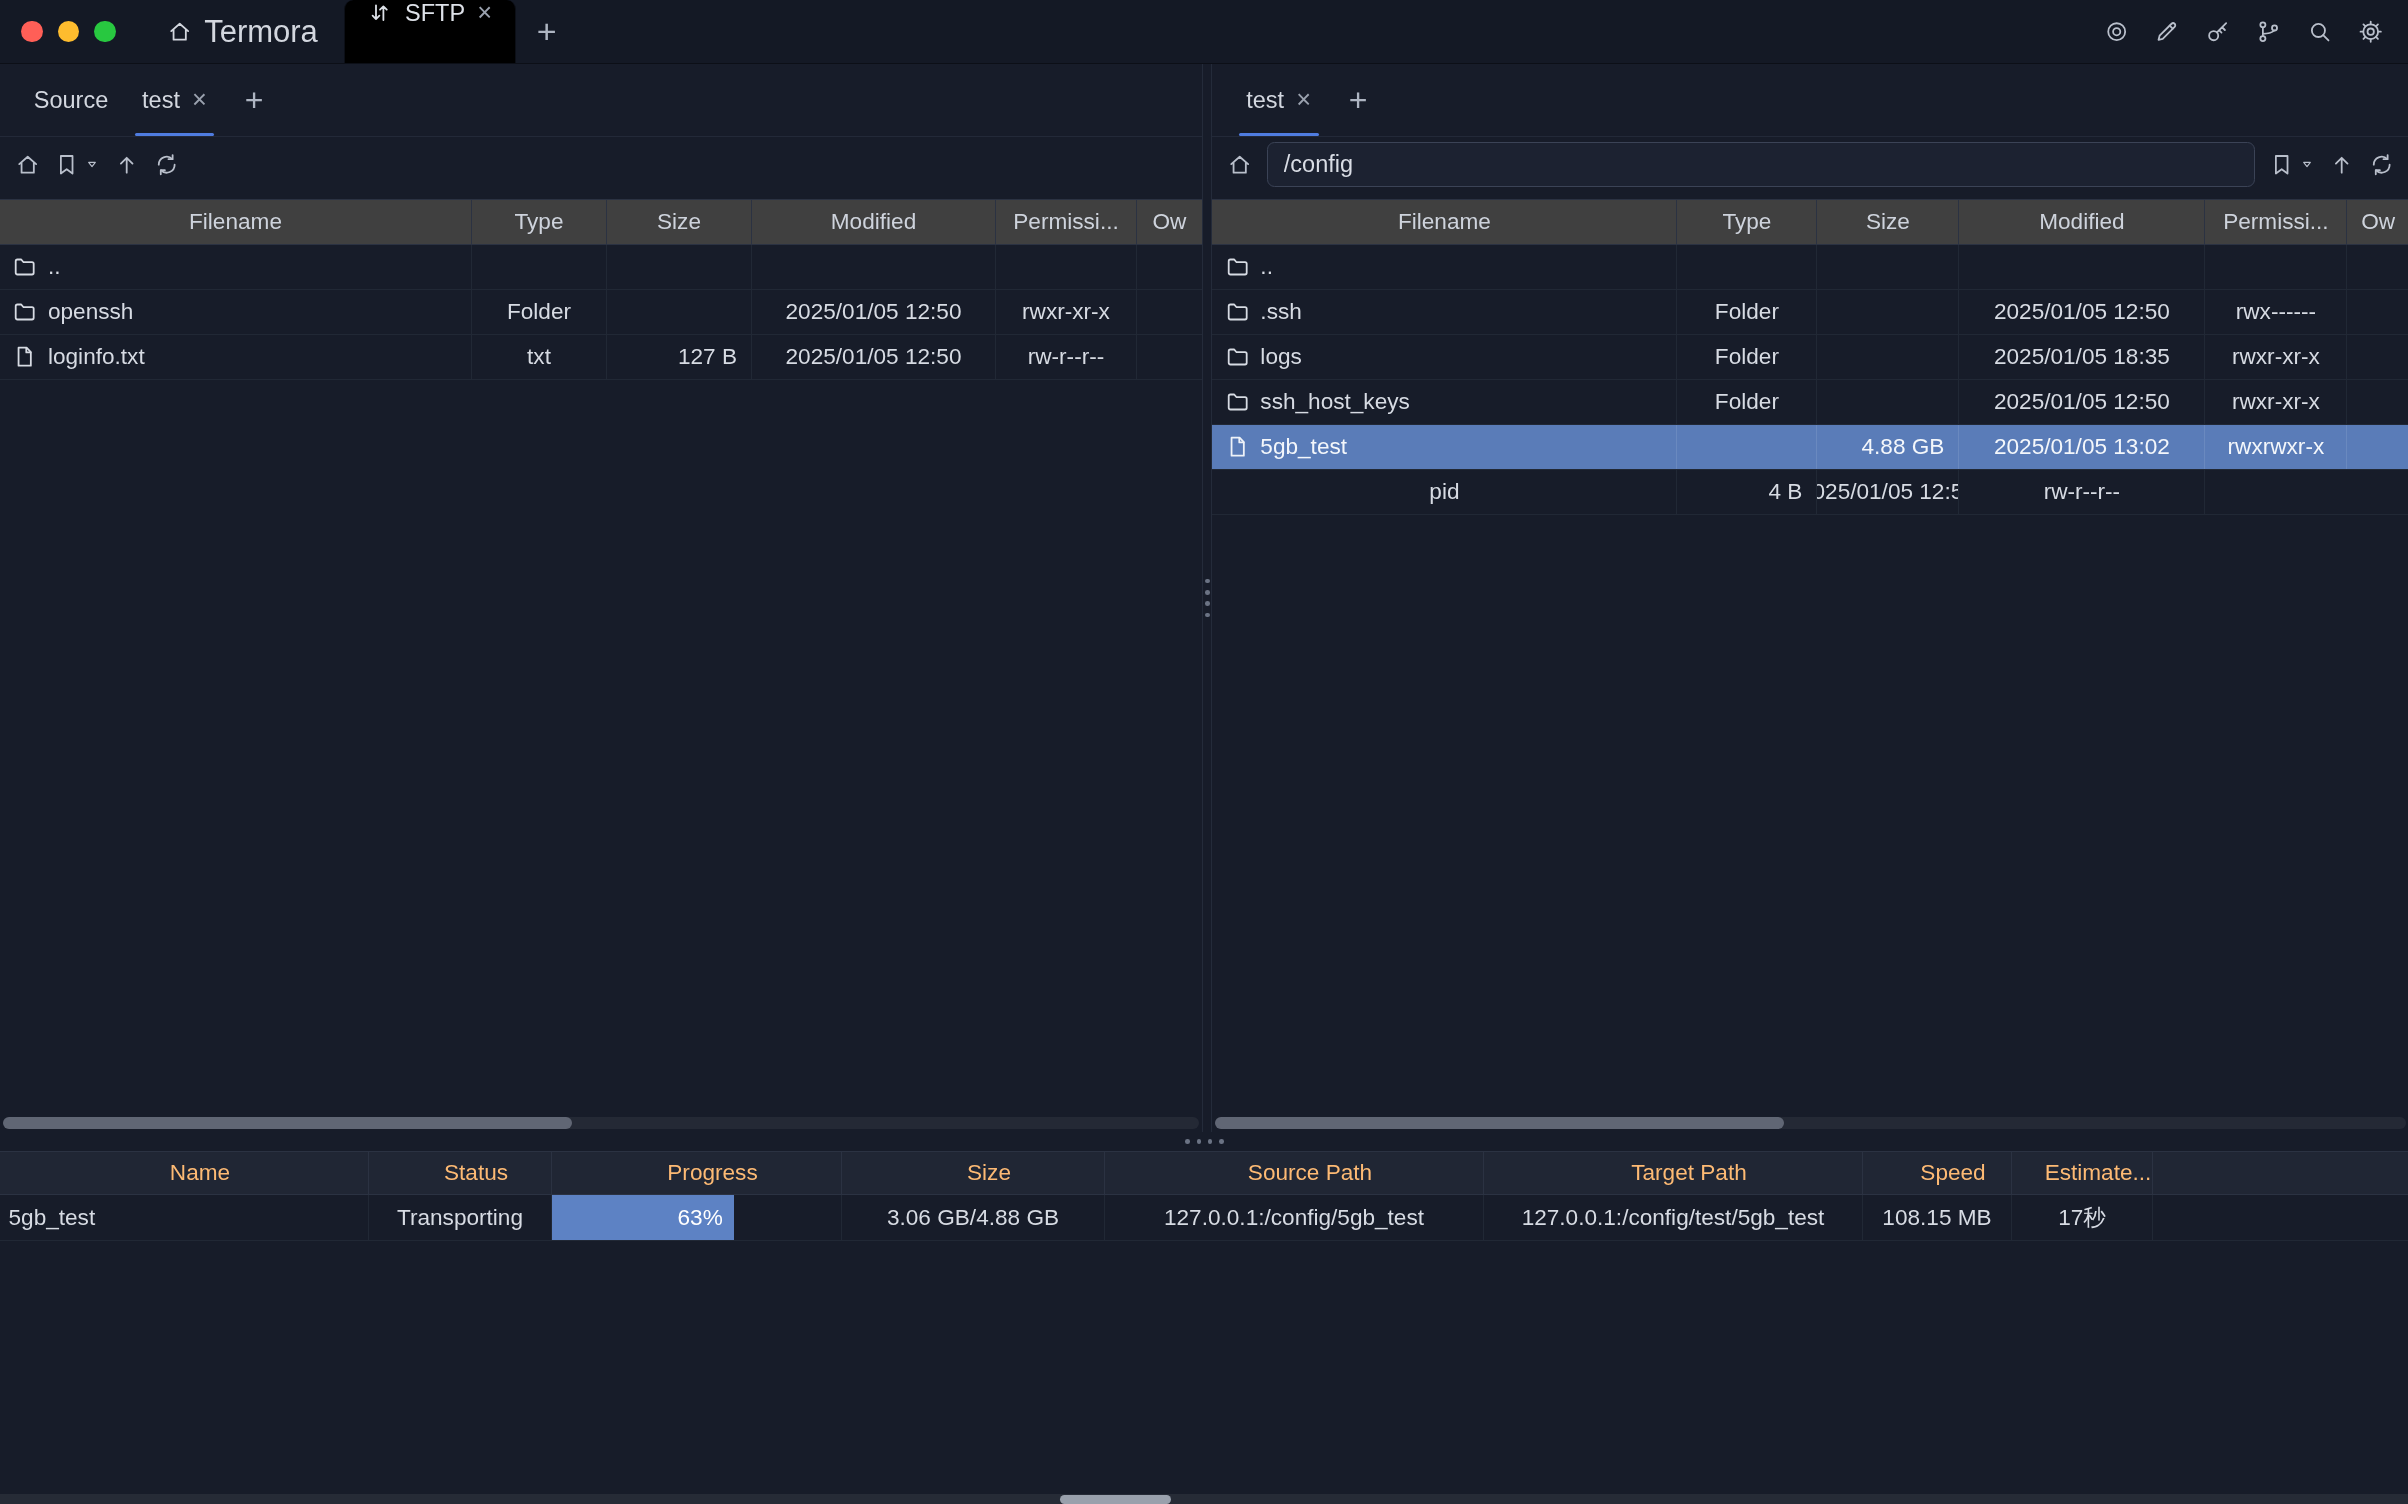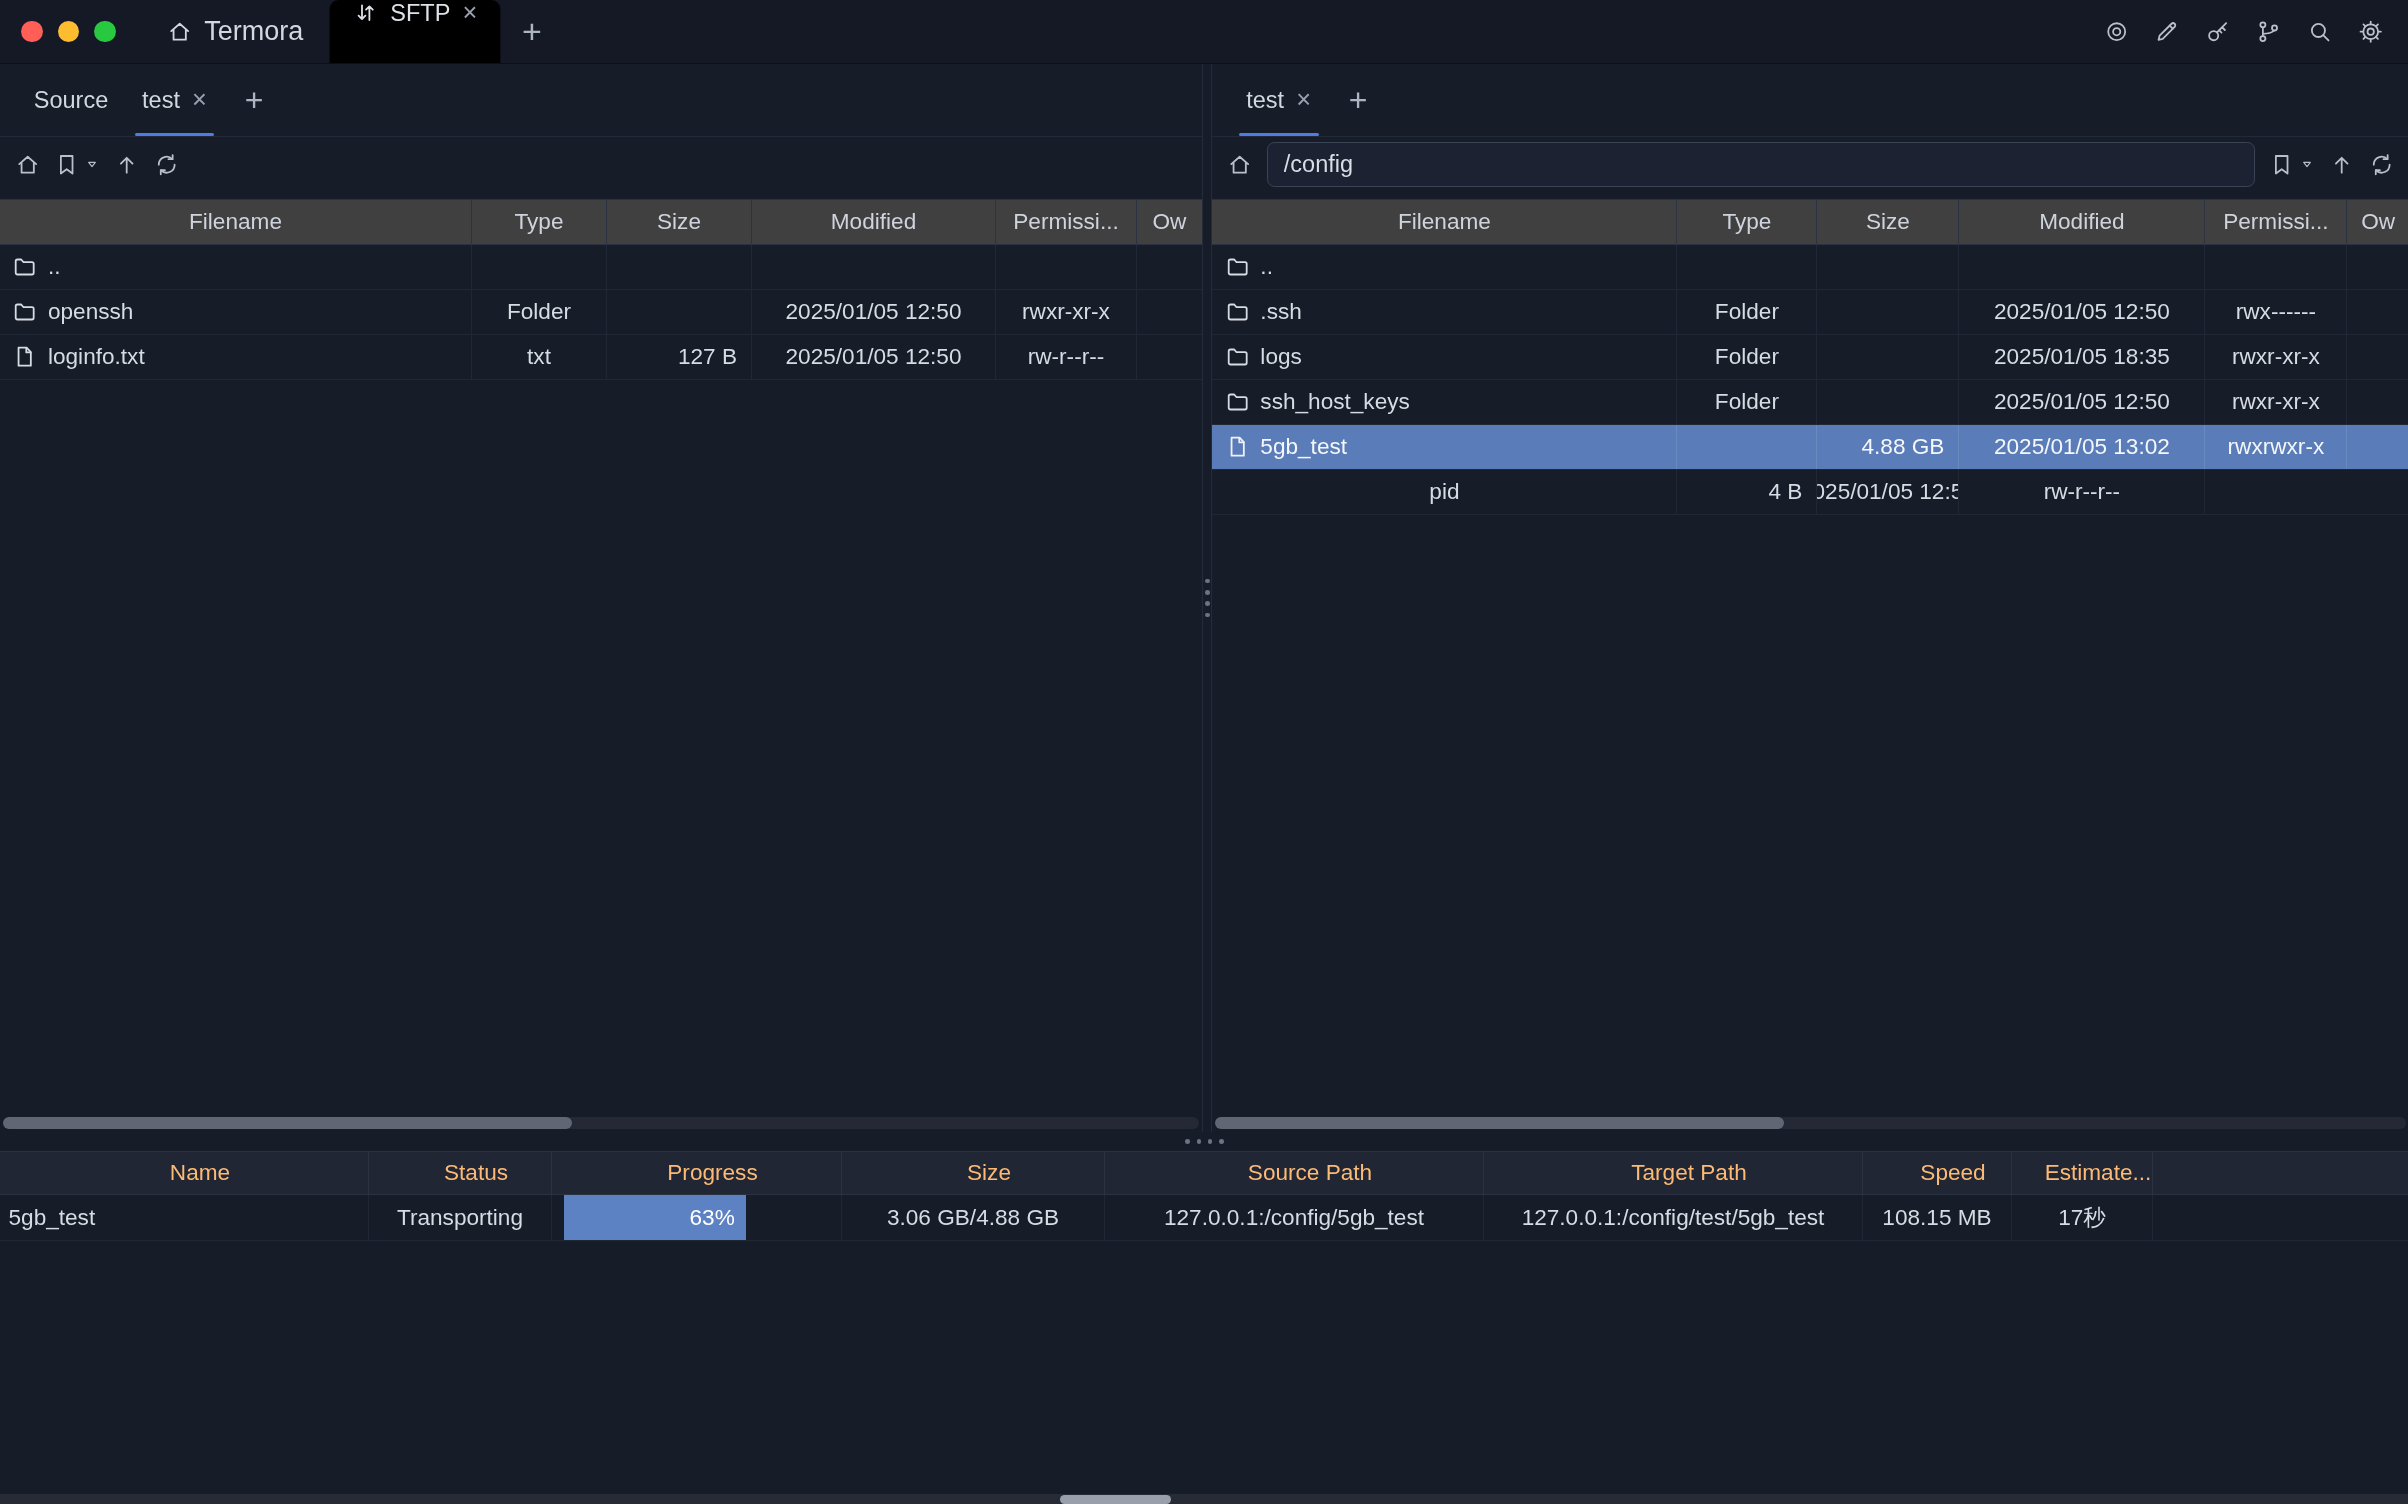--- a/index.html
+++ b/index.html
@@ -15,21 +15,21 @@
   
   .titlebar {
     flex: 0 0 64px; height: 64px;
     background: #141925;
     border-bottom: 0.9px solid #0c0f17;
     display: flex; align-items: stretch;
   }
   .traffic { display: flex; align-items: center; gap: 15px; padding: 0 24.5px 0 21px; }
   .tl { width: 21.7px; height: 21.7px; border-radius: 50%; display: inline-block; }
   .tl.red { background: #ff5f57; } .tl.yellow { background: #febc2e; } .tl.green { background: #28c840; }
-  .app-home { display: flex; align-items: center; gap: 12.2px; padding: 16px 26px; color: #d3d7df; font-size: 27px; }
+  .app-home { display: flex; align-items: center; gap: 12.2px; padding: 16px 26px; color: #d3d7df; font-size: 31px; }
   .win-tab {
     display: flex; align-items: flex-start; gap: 12.2px; padding: 0 22.6px;
     background: #000000; border-left: 0.9px solid #0c0f17; border-right: 0.9px solid #0c0f17;
     border-radius: 9.4px 9.4px 0 0; font-size: 23.5px; color: #dde1e8;
   }
   .close-x { color: #9aa1ae; font-size: 25.4px; line-height: 1; }
   .plus-btn { background: none; border: none; color: #aeb5c2; font-size: 34px; padding: 0 21px; cursor: default; font-family: inherit; display: flex; align-items: center; }
   .titlebar-actions { margin-left: auto; display: flex; align-items: center; gap: 25.4px; padding-right: 26px; }
   .icon-btn { background: none; border: none; padding: 0; color: #b9bfcb; display: flex; align-items: center; gap: 4.7px; cursor: default; }
 
@@ -462,21 +462,21 @@
       <div>Source Path</div>
       <div>Target Path</div>
       <div>Speed</div>
       <div>Estimate...</div>
       <div></div>
     </div>
     <div class="xrow grid-x">
       <div class="cell-left">5gb_test</div>
       <div>Transporting</div>
       <div class="cell-progress">
-        <div class="progress-fill" style="width: 63%; margin-left: 12px;">
+        <div class="progress-fill" style="width: 63%;">
           <span>63%</span>
         </div>
       </div>
       <div>3.06 GB/4.88 GB</div>
       <div>127.0.0.1:/config/5gb_test</div>
       <div>127.0.0.1:/config/test/5gb_test</div>
       <div>108.15 MB</div>
       <div>17秒</div>
       <div></div>
     </div>

